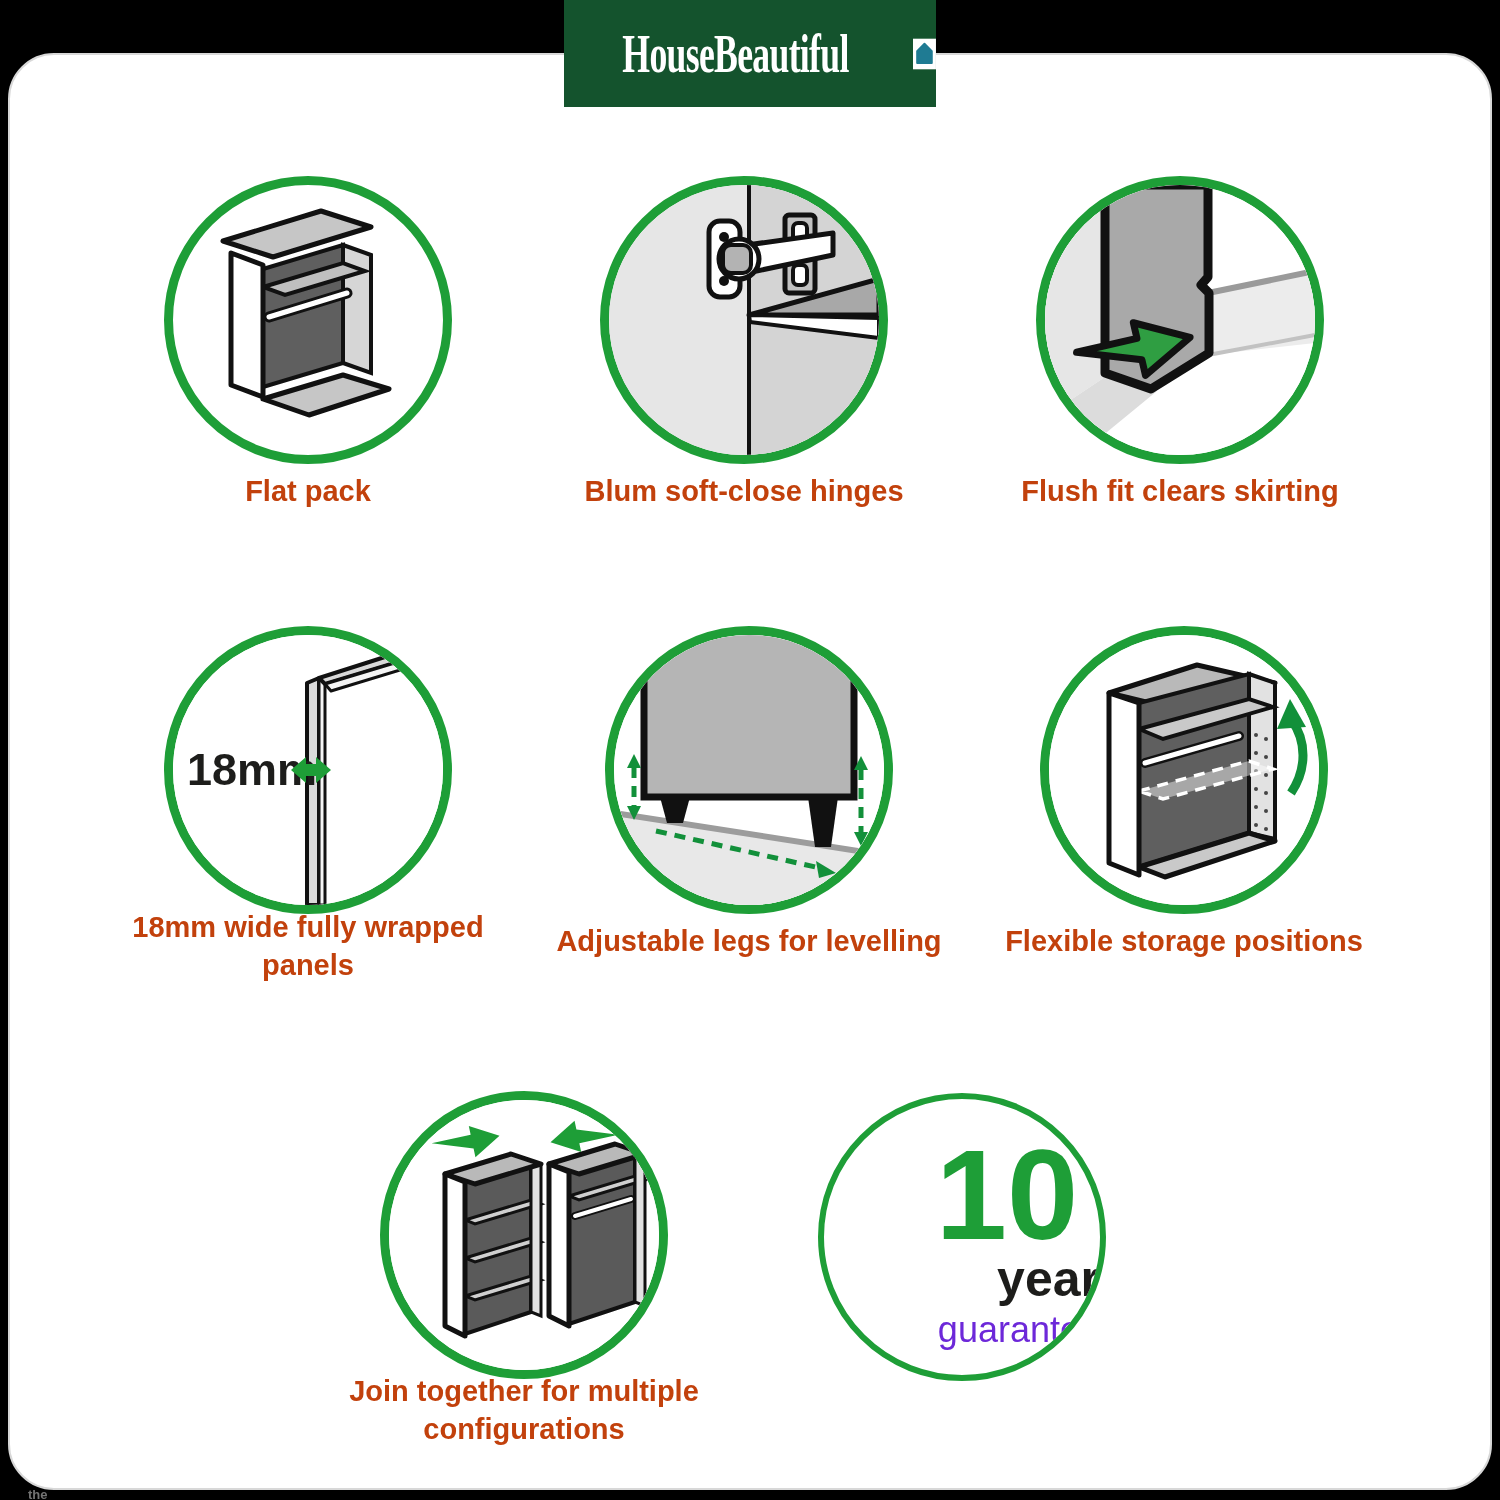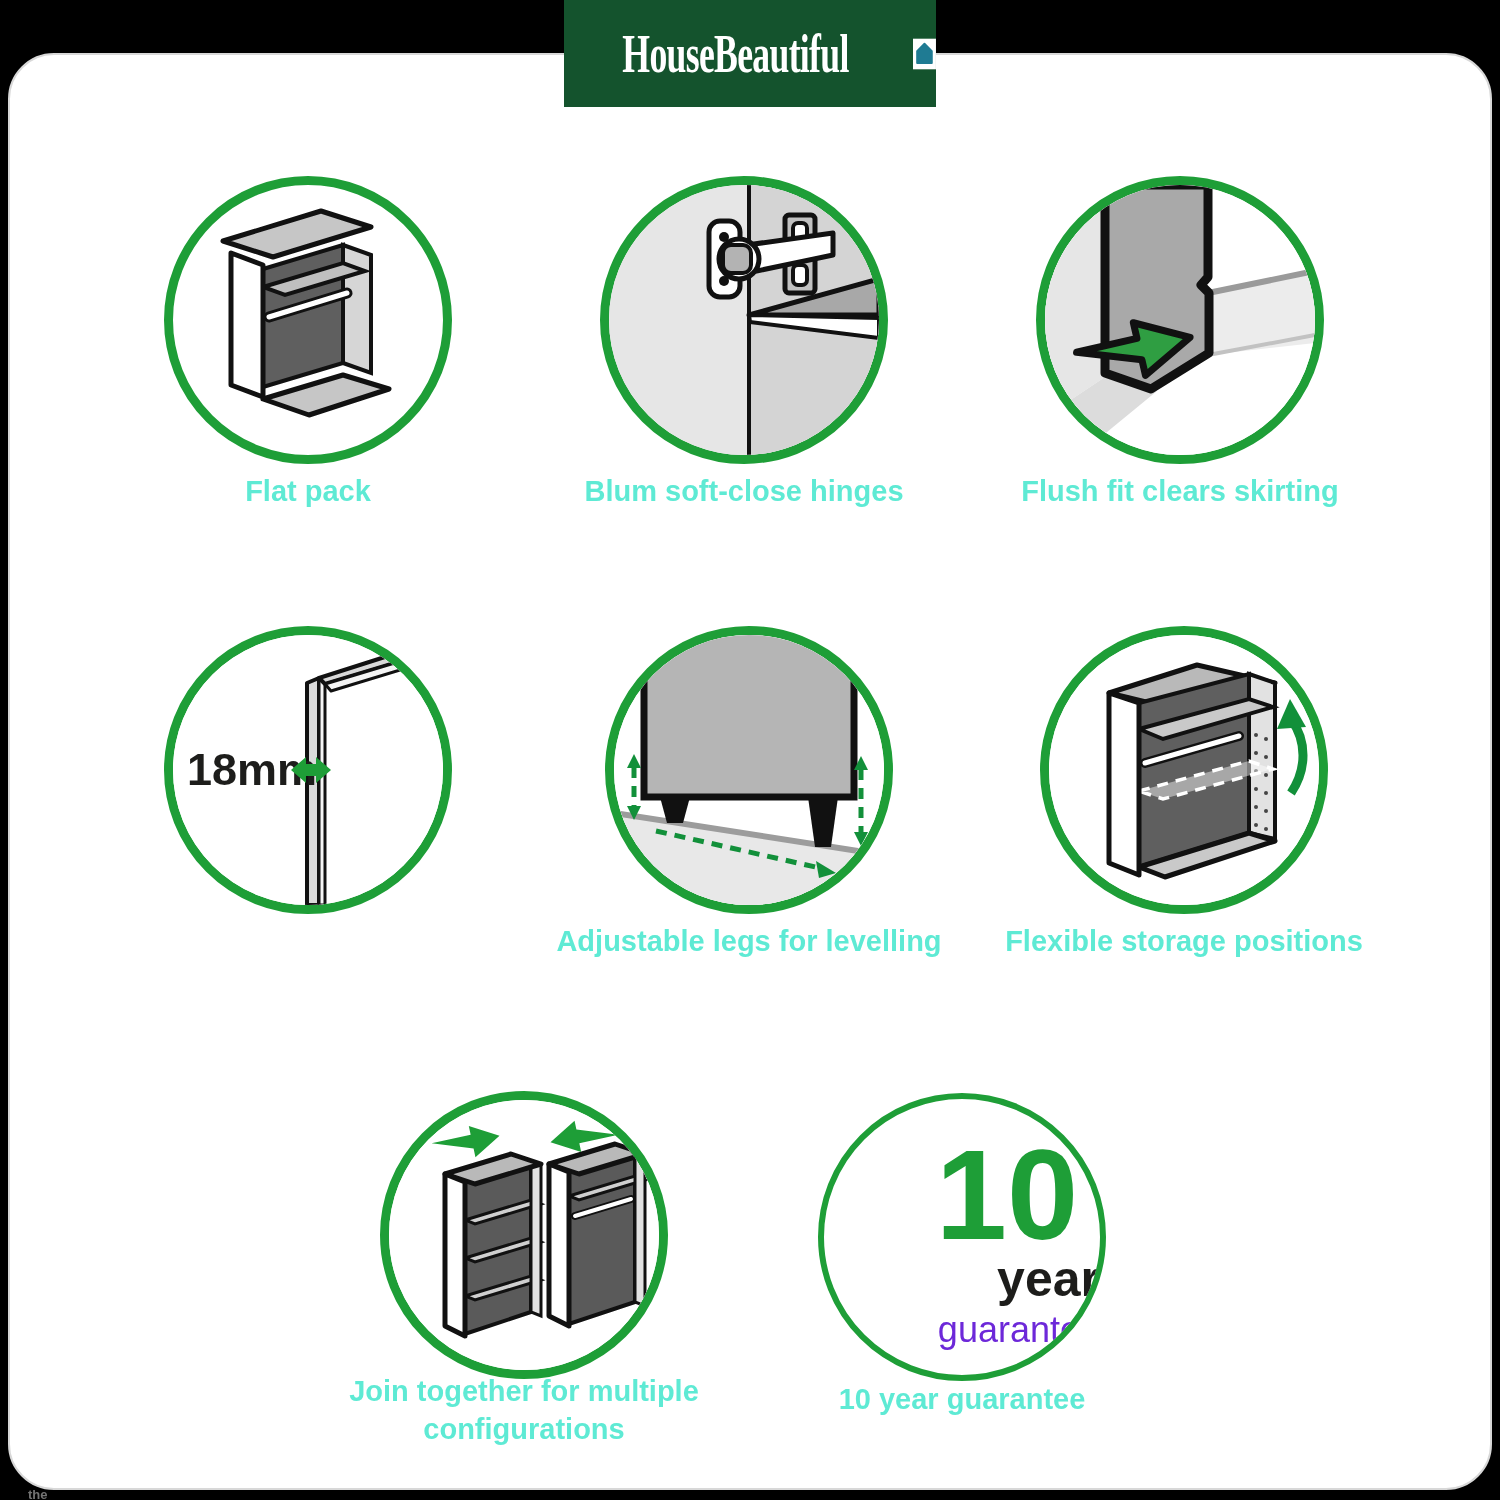--- a/index.html
+++ b/index.html
@@ -28,21 +28,21 @@
   .feature{position:absolute;z-index:2;}
   .circle{
     width:288px;height:288px;border-radius:50%;
     border:9px solid #1e9e37;background:#fff;
     box-sizing:border-box;overflow:hidden;position:relative;
   }
   .circle.thin{border-width:6px;}
   .circle svg{position:absolute;left:0;top:0;width:270px;height:270px;}
   .flabel{
     position:absolute;z-index:2;text-align:center;
-    font-size:29px;font-weight:bold;color:#5eead4;line-height:38px;
+    font-size:29px;font-weight:bold;color:#c2410c;line-height:38px;
   }
   .badge-inner{
     position:absolute;left:0;top:0;width:276px;height:276px;
     display:flex;flex-direction:column;align-items:flex-end;
     padding-top:44px;box-sizing:border-box;
   }
   .b-num-row{display:flex;align-items:flex-start;line-height:0.82;}
   .b-num{font-size:128px;font-weight:bold;color:#1e9e37;}
   .b-ast{font-size:56px;font-weight:bold;color:#57585a;line-height:1;margin-top:-4px;}
   .b-year{font-size:50px;font-weight:bold;color:#1d1d1b;margin-top:6px;line-height:1;}
@@ -127,20 +127,21 @@
     <svg viewBox="0 0 270 270">
       <rect width="270" height="270" fill="#fff"></rect>
       <polygon points="134,48 146,43 146,270 134,270" fill="#d9d9d9" stroke="#111" stroke-width="4" stroke-linejoin="round"></polygon>
       <polygon points="146,43 152,47 152,270 146,270" fill="#f5f5f5" stroke="#111" stroke-width="3" stroke-linejoin="round"></polygon>
       <polygon points="146,43 262,6 268,14 152,49" fill="#d9d9d9" stroke="#111" stroke-width="4" stroke-linejoin="round"></polygon>
       <polygon points="152,49 268,14 270,22 158,56" fill="#f5f5f5" stroke="#111" stroke-width="3" stroke-linejoin="round"></polygon>
       <text x="14" y="150" font-size="45" font-weight="bold" fill="#1d1d1b">18mm</text>
       <path d="M118,135 l15,-13 v7 h10 v-7 l15,13 -15,13 v-7 h-10 v7 Z" fill="#1e9e37"></path>
     </svg>
   </div>
+  <div class="flabel" style="left:-56px;top:282px;width:400px;">18mm wide fully wrapped panels</div>
 </div>
 
 <div class="feature" style="left:605px;top:626px;">
   <div class="circle">
     <svg viewBox="0 0 270 270">
       <rect width="270" height="270" fill="#fff"></rect>
       <polygon points="0,178 270,220 270,270 0,270" fill="#e8e8e8"></polygon>
       <line x1="0" y1="178" x2="270" y2="220" stroke="#9c9c9c" stroke-width="6"></line>
       <rect x="30" y="-20" width="210" height="182" fill="#b5b5b5" stroke="#111" stroke-width="7"></rect>
       <polygon points="46,162 76,162 69,188 53,188" fill="#111"></polygon>
@@ -232,16 +233,15 @@
   <div class="circle thin">
     <div class="badge-inner">
       <div class="b-num-row">
         <span class="b-num">10</span>
         <span class="b-ast">*</span>
       </div>
       <div class="b-year">year</div>
       <div class="b-guar">guarantee</div>
     </div>
   </div>
-  <div class="flabel" style="left:-86px;top:287px;width:460px;">10 year guarantee</div>
 </div>
 
 <div class="fragment">the</div>
 
 </body></html>

